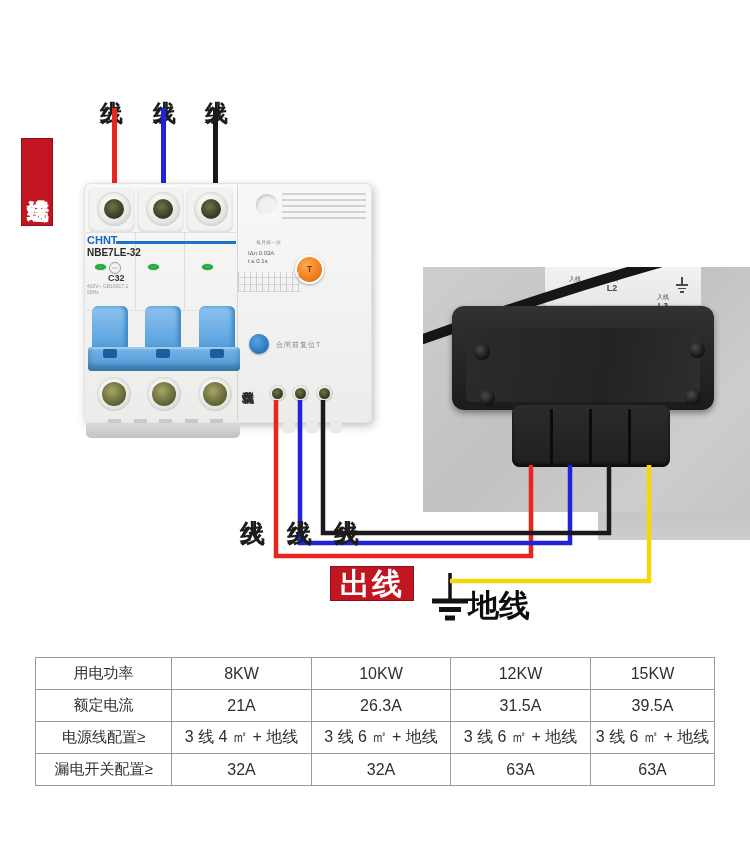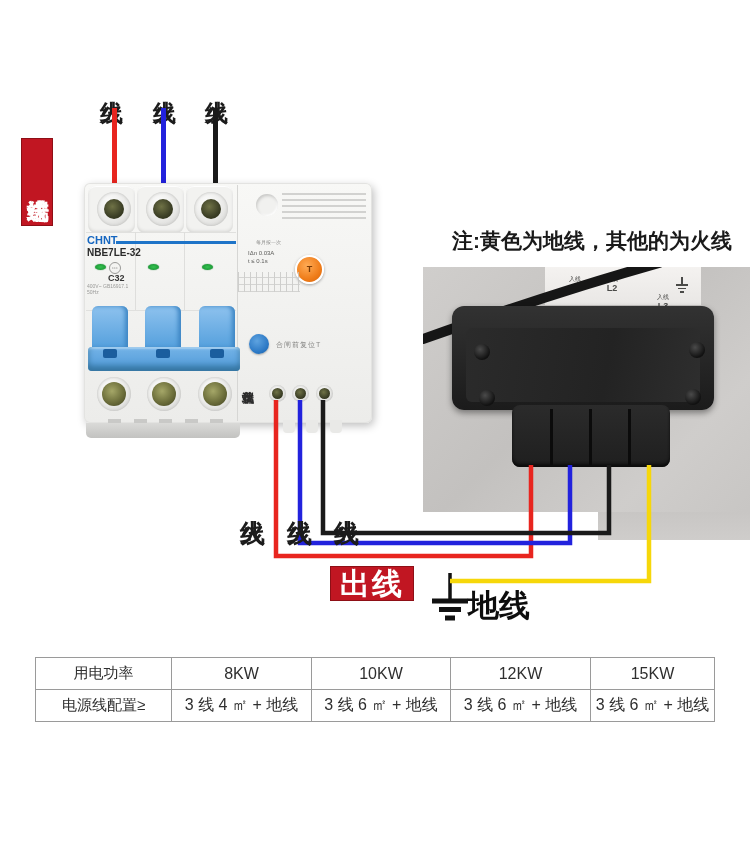--- a/index.html
+++ b/index.html
@@ -187,21 +187,20 @@
     <div class="abs tab" style="left:50px;top:236px;width:13px;height:16px;"></div>
     <div class="abs tab" style="left:75px;top:236px;width:13px;height:16px;"></div>
     <div class="abs tab" style="left:101px;top:236px;width:13px;height:16px;"></div>
     <div class="abs tab" style="left:126px;top:236px;width:13px;height:16px;"></div>
     <div class="abs bot-band" style="left:2px;top:240px;width:154px;height:15px;"></div>
     <div class="abs tab-light" style="left:199px;top:237px;width:12px;height:13px;"></div>
     <div class="abs tab-light" style="left:222px;top:237px;width:12px;height:13px;"></div>
     <div class="abs tab-light" style="left:246px;top:237px;width:12px;height:13px;"></div>
   </div>
 
-  <div class="abs note">注:黄色为地线，其他的为火线</div>
 
   <div class="abs photo">
     <div class="abs panel"></div>
 
     <div class="abs term-lbl" style="left:140px;top:9px;width:24px;">
       <div class="term-top">入线</div>
       <div class="term-code">L1</div>
     </div>
     <div class="abs term-lbl" style="left:177px;top:9px;width:24px;">
       <div class="term-top">入线</div>
@@ -265,22 +264,36 @@
       </colgroup>
     <tbody>
     <tr>
       <td class="lbl">用电功率</td>
       <td>8KW</td>
       <td>10KW</td>
       <td>12KW</td>
       <td>15KW</td>
     </tr>
     <tr>
+      <td class="lbl">额定电流</td>
+      <td>21A</td>
+      <td>26.3A</td>
+      <td>31.5A</td>
+      <td>39.5A</td>
+    </tr>
+    <tr>
       <td class="lbl">电源线配置≥</td>
       <td>3 线 4 ㎡ + 地线</td>
       <td>3 线 6 ㎡ + 地线</td>
       <td>3 线 6 ㎡ + 地线</td>
       <td>3 线 6 ㎡ + 地线</td>
     </tr>
+    <tr>
+      <td class="lbl">漏电开关配置≥</td>
+      <td>32A</td>
+      <td>32A</td>
+      <td>63A</td>
+      <td>63A</td>
+    </tr>
   </tbody>
     </table>
 
 </div>
 
 </body></html>

